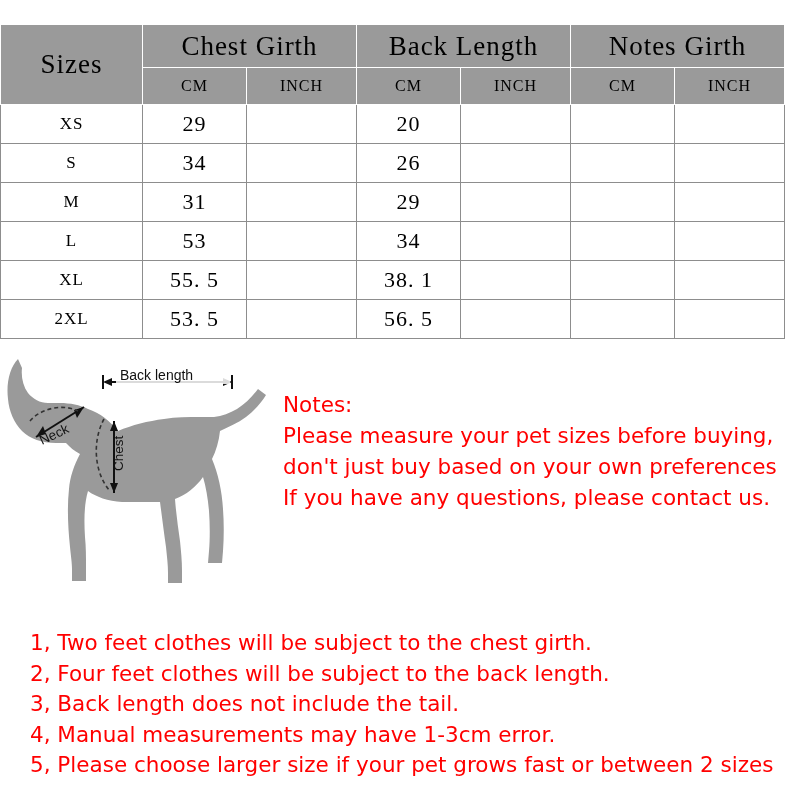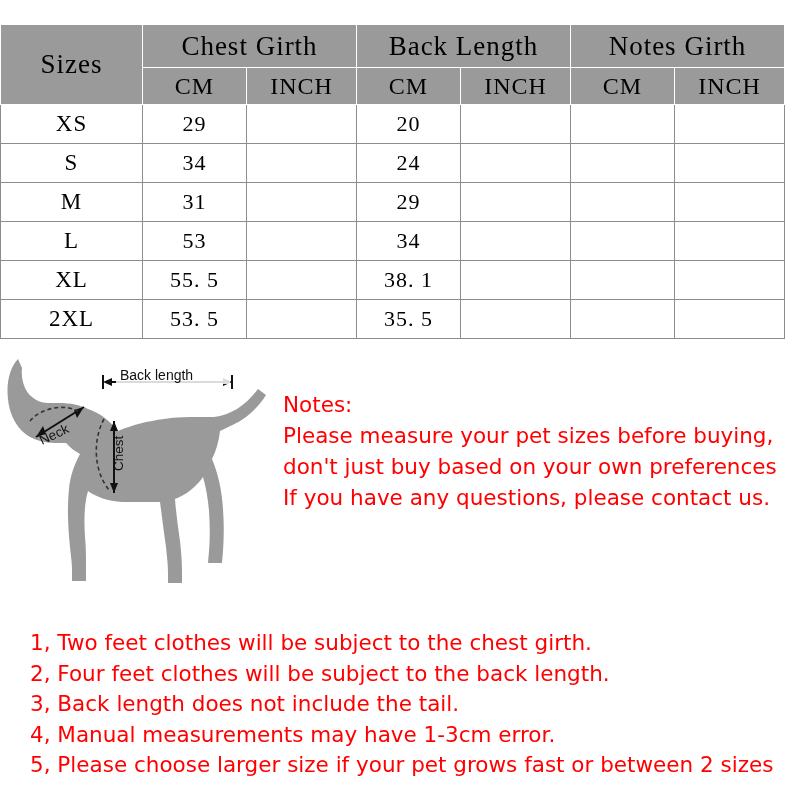--- a/index.html
+++ b/index.html
@@ -46,33 +46,33 @@
   .hdr-sizes {
     background: #9a9a9a;
     color: #ffffff;
     font-size: 27px;
     font-weight: bold;
     letter-spacing: 1px;
   }
   .sub-grey {
     background: #9a9a9a;
     color: #ffffff;
-    font-size: 24px;
+    font-size: 16px;
     height: 36px;
     letter-spacing: 1px;
   }
   .body-cell {
     background: #ffffff;
     border: 1px solid #8d8d8d !important;
     font-size: 22px;
     height: 38px;
     letter-spacing: 1px;
   }
   .body-cell.sz {
-    font-size: 23px;
+    font-size: 17px;
   }
 
   
   .mid {
     position: relative;
     width: 800px;
     height: 262px;
   }
   .dog-box {
     position: absolute;
@@ -144,21 +144,21 @@
       <td class="body-cell"></td>
       <td class="body-cell">20</td>
       <td class="body-cell"></td>
       <td class="body-cell"></td>
       <td class="body-cell"></td>
     </tr>
     <tr>
       <td class="body-cell sz">S</td>
       <td class="body-cell">34</td>
       <td class="body-cell"></td>
-      <td class="body-cell">24</td>
+      <td class="body-cell">26</td>
       <td class="body-cell"></td>
       <td class="body-cell"></td>
       <td class="body-cell"></td>
     </tr>
     <tr>
       <td class="body-cell sz">M</td>
       <td class="body-cell">31</td>
       <td class="body-cell"></td>
       <td class="body-cell">29</td>
       <td class="body-cell"></td>
@@ -180,21 +180,21 @@
       <td class="body-cell"></td>
       <td class="body-cell">38. 1</td>
       <td class="body-cell"></td>
       <td class="body-cell"></td>
       <td class="body-cell"></td>
     </tr>
     <tr>
       <td class="body-cell sz">2XL</td>
       <td class="body-cell">53. 5</td>
       <td class="body-cell"></td>
-      <td class="body-cell">35. 5</td>
+      <td class="body-cell">56. 5</td>
       <td class="body-cell"></td>
       <td class="body-cell"></td>
       <td class="body-cell"></td>
     </tr>
   </tbody>
     </table>
 </div>
 
 <div class="mid">
 

